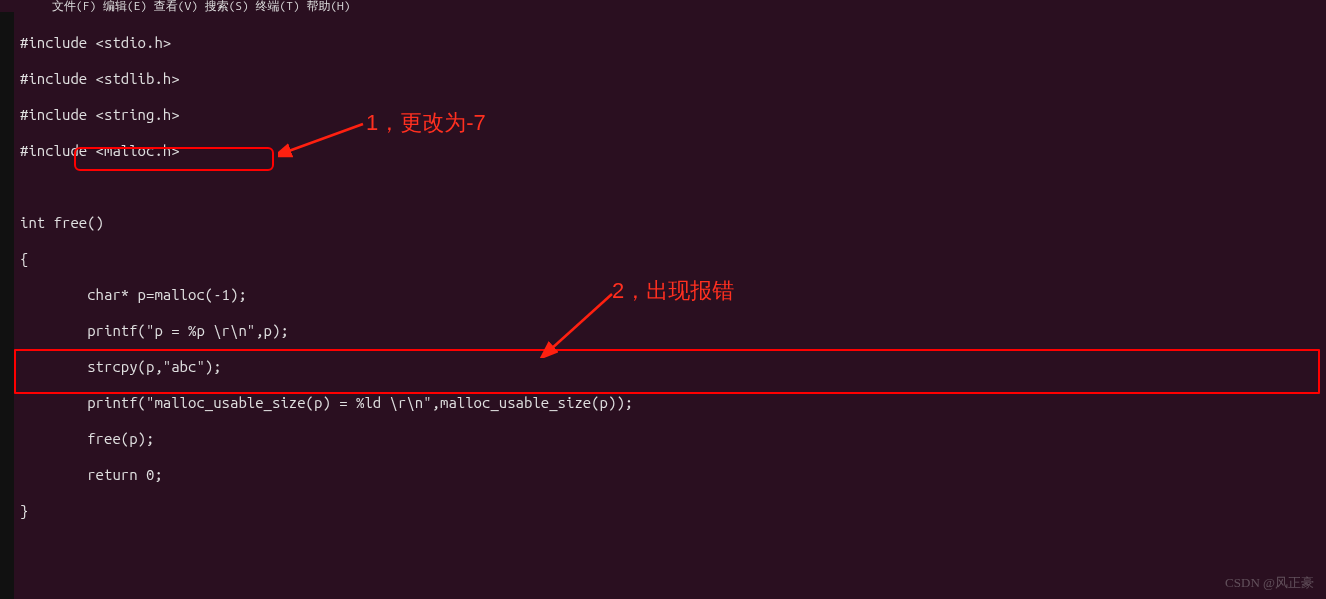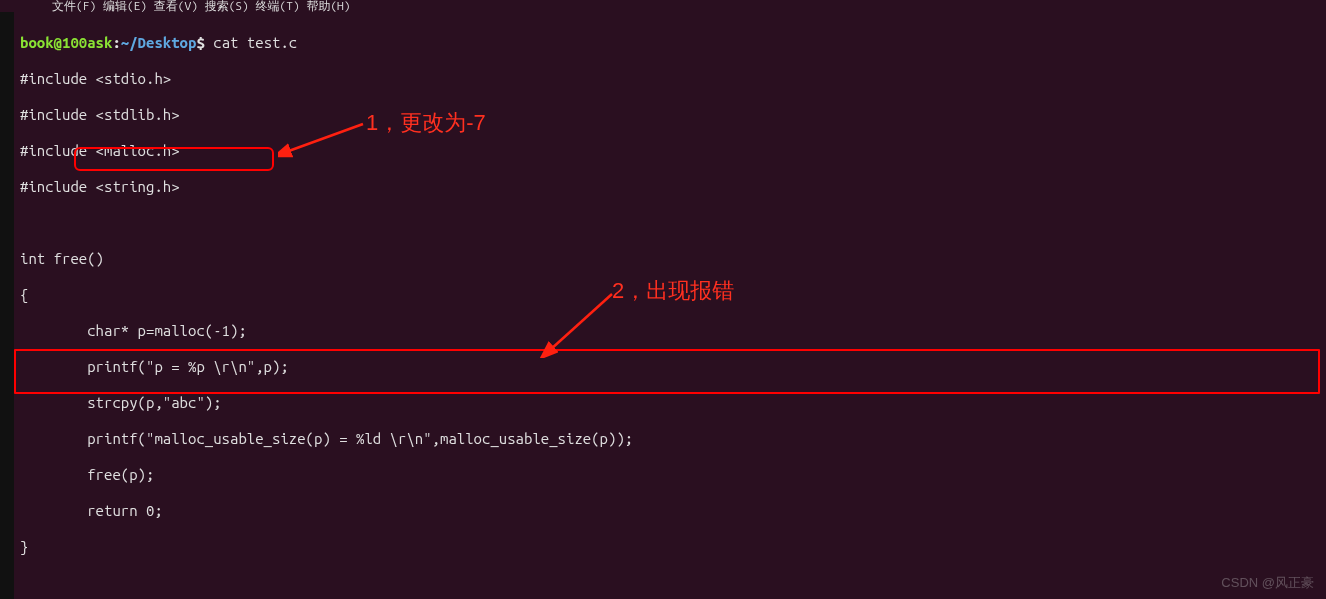--- a/index.html
+++ b/index.html
@@ -69,36 +69,35 @@
 
     .arrow {
       position: absolute;
       pointer-events: none;
     }
     .watermark {
       position: absolute;
       right: 12px;
       bottom: 8px;
       color: rgba(200,200,200,0.35);
-      font-family: Liberation Sans, sans-serif;
+      font-family: Liberation Serif, serif;
       font-size: 13px;
     }
   </style>
 </head>
 <body>
 
 <div class="menubar">文件(F)  编辑(E)  查看(V)  搜索(S)  终端(T)  帮助(H)</div>
 <div class="launcher"></div>
 
 <div class="terminal">
-<span class="line"><span class="user">book@100ask</span><span class="colon">:</span><span class="path">~/Desktop</span><span class="prompt">$</span><span class="cmd"> cat test.c</span></span>
 <span class="line">#include &lt;stdio.h&gt;</span>
 <span class="line">#include &lt;stdlib.h&gt;</span>
+<span class="line">#include &lt;string.h&gt;</span>
 <span class="line">#include &lt;malloc.h&gt;</span>
-<span class="line">#include &lt;string.h&gt;</span>
 <span class="line"></span>
 <span class="line">int free()</span>
 <span class="line">{</span>
 <span class="line">        char* p=malloc(-1);</span>
 <span class="line">        printf("p = %p \r\n",p);</span>
 <span class="line">        strcpy(p,"abc");</span>
 <span class="line">        printf("malloc_usable_size(p) = %ld \r\n",malloc_usable_size(p));</span>
 <span class="line">        free(p);</span>
 <span class="line">        return 0;</span>
 <span class="line">}</span>

